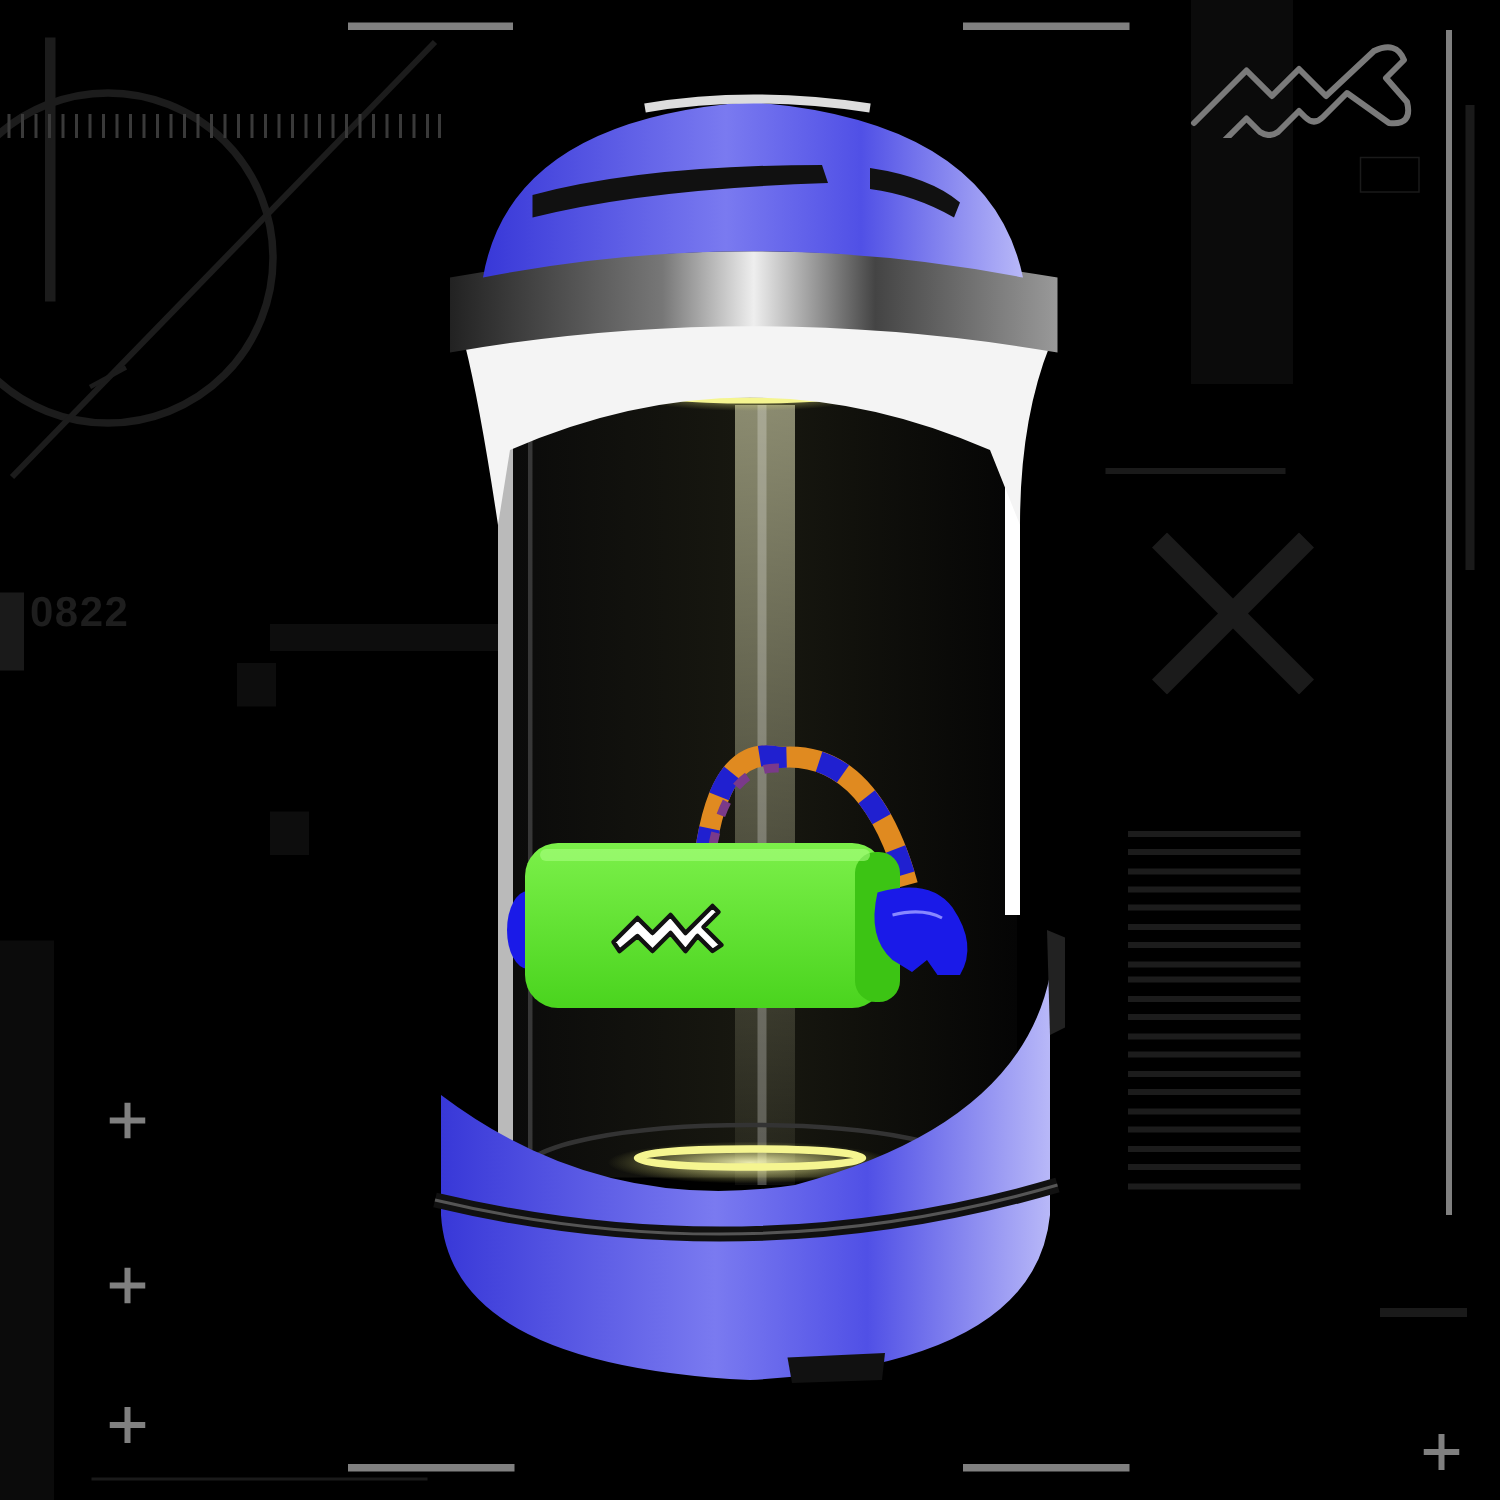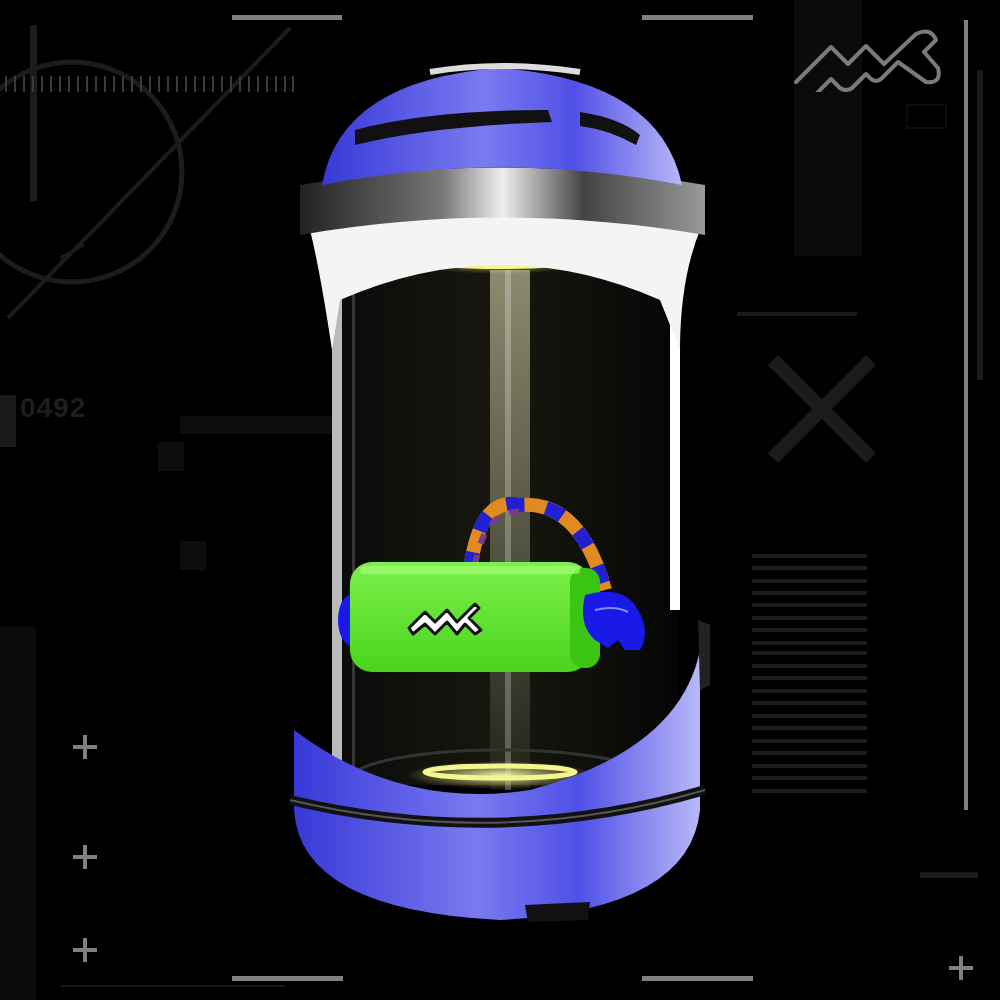--- a/index.html
+++ b/index.html
@@ -93,21 +93,21 @@
         <rect x="752" y="726" width="115" height="4"></rect>
       <rect x="752" y="739" width="115" height="4"></rect>
         <rect x="752" y="751" width="115" height="4"></rect>
         <rect x="752" y="764" width="115" height="4"></rect>
       <rect x="752" y="776" width="115" height="4"></rect>
         <rect x="752" y="789" width="115" height="4"></rect>
     </g>
   </svg>
 </div>
 
-<div class="hud-text">0492</div>
+<div class="hud-text">0822</div>
 
 <div class="abs" style="left:786px;top:22px;">
   <svg width="162" height="70" viewBox="0 0 162 70">
     <path d="M10 60 L45 25 L62 42 L80 24 L98 42 L130 12 M130 12 Q145 5 150 18 L138 30 L152 46 Q156 62 140 60 L112 40 L96 56 Q90 62 84 56 L80 52 L66 66 Q60 70 54 66 L45 57 L26 76" fill="none" stroke="#7a7a7a" stroke-width="4" stroke-linejoin="round" stroke-linecap="round"></path>
   </svg>
 </div>
 
 <div class="abs" style="left:768px;top:355px;">
   <svg width="108" height="108" viewBox="0 0 108 108">
     <path d="M10 0 L54 44 L98 0 L108 10 L64 54 L108 98 L98 108 L54 64 L10 108 L0 98 L44 54 L0 10 Z" fill="#1b1b1b"></path>

